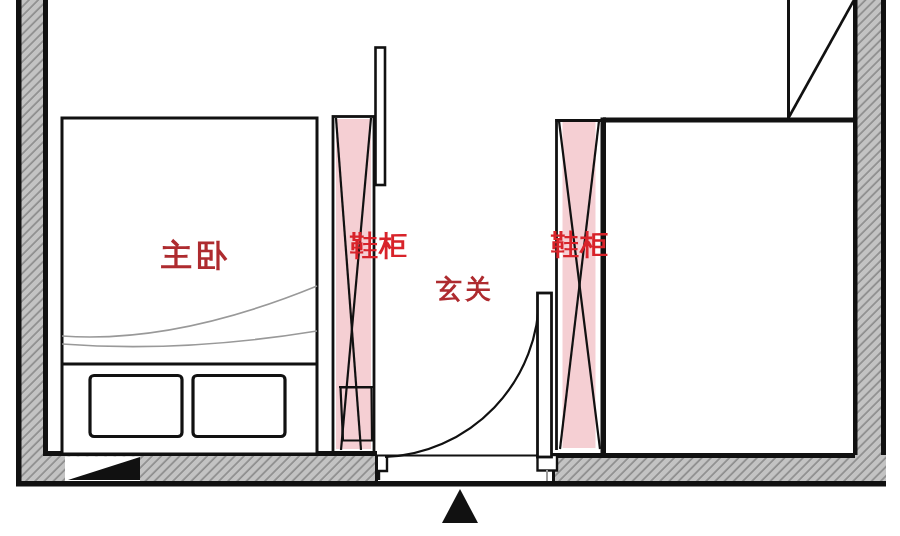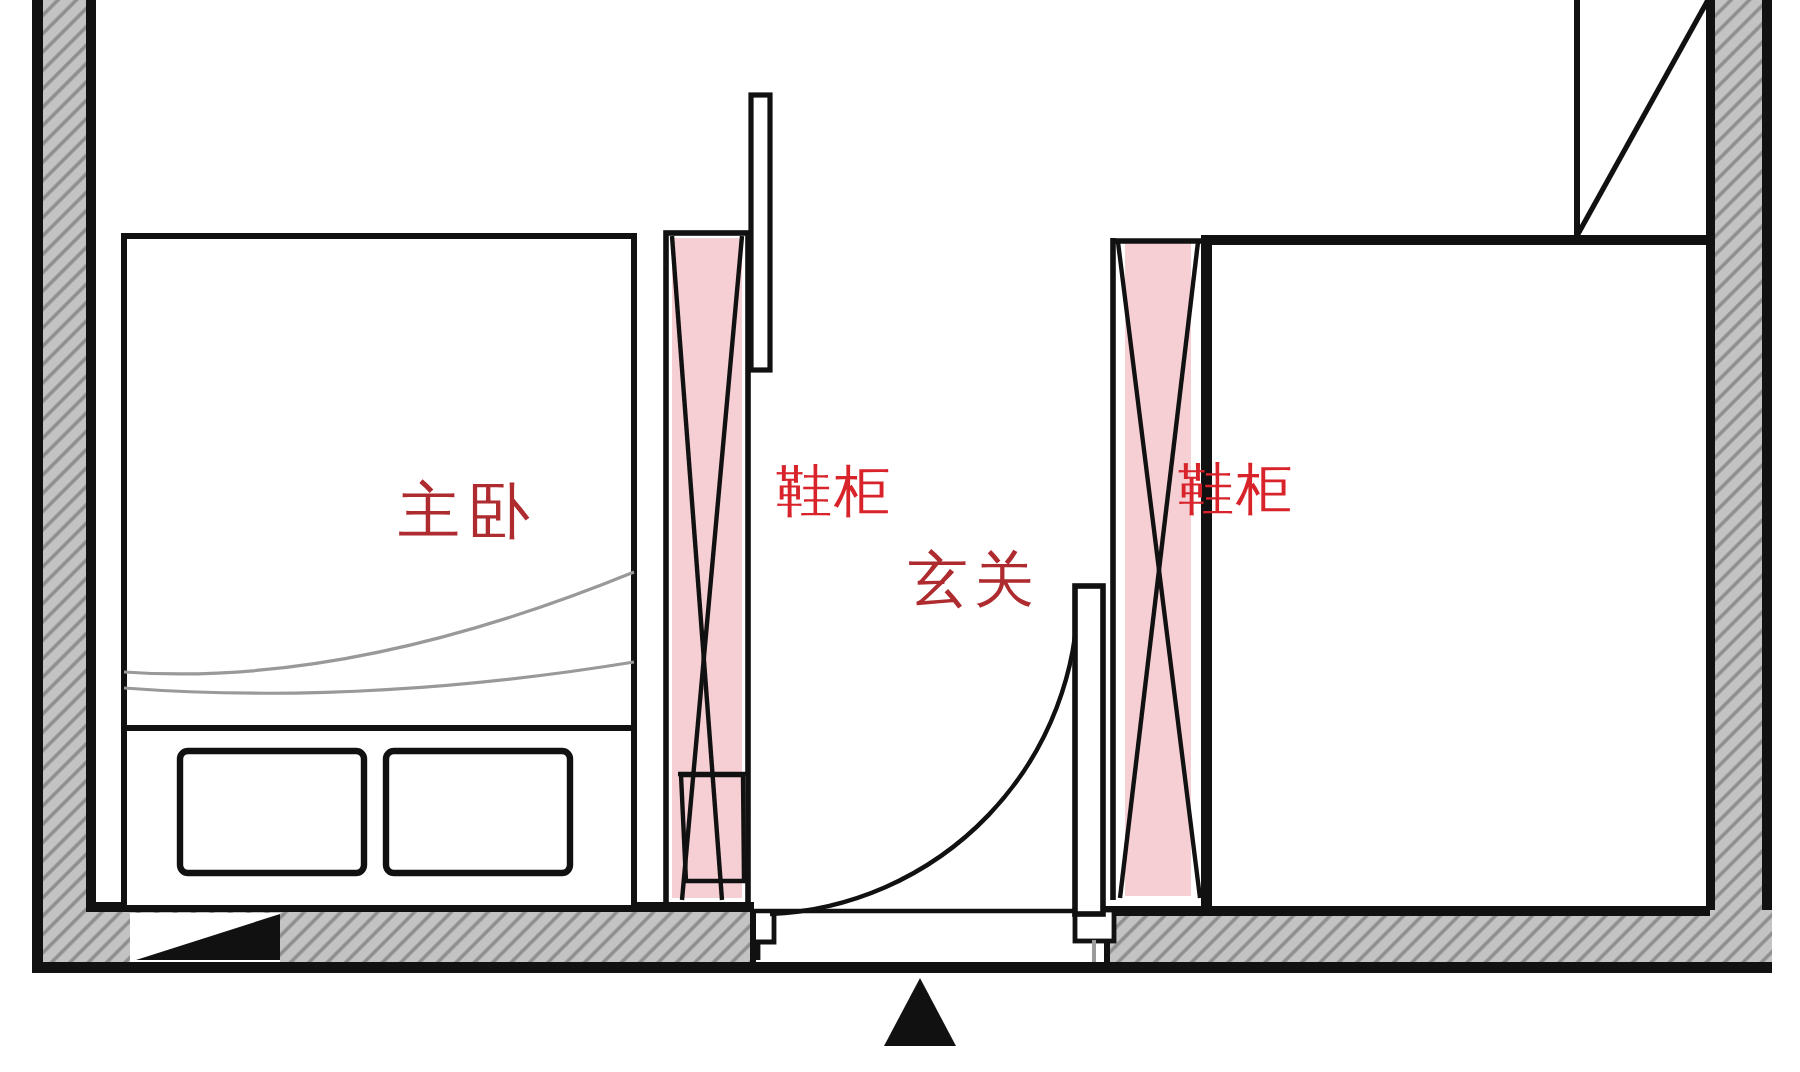--- a/index.html
+++ b/index.html
@@ -11,27 +11,27 @@
   
   .ln{stroke:var(--line-black,#111111);}
   .blackfill{fill:var(--line-black,#111111);}
   .whitefill{fill:#ffffff;}
   .cab-pink{fill:var(--cabinet-highlight-pink,#f5cfd3);}
   .hatch-base{fill:var(--wall-fill-gray,#c3c3c3);}
   .hatch-stroke{stroke:var(--wall-hatch-gray,#8d8d8d);}
   .soft{stroke:#999999;}
   .gray-ln{stroke:#9b9b9b;}
   .plan-label{
-    position:absolute;font-weight:normal;white-space:nowrap;line-height:1;
-    -webkit-user-select:none;user-select:none;margin-left:38px;
+    position:absolute;font-weight:bold;white-space:nowrap;line-height:1;
+    -webkit-user-select:none;user-select:none;
   }
   .label-master  {left:161px;top:240px;font-size:31px;letter-spacing:4px;color:var(--room-label-red,#ae2b2f);}
   .label-cab-left{left:350px;top:232px;font-size:28px;letter-spacing:1px;color:var(--cabinet-label-red,#d8232a);}
   .label-cab-right{left:551px;top:231px;font-size:28px;letter-spacing:1px;color:var(--cabinet-label-red,#d8232a);}
-  .label-entry   {left:416px;top:276px;font-size:30px;letter-spacing:3px;color:var(--room-label-red,#ae2b2f);}
+  .label-entry   {left:436px;top:276px;font-size:26px;letter-spacing:3px;color:var(--room-label-red,#ae2b2f);}
 </style>
 </head>
 <body>
 
 <div class="stage">
 
   <svg class="plan-svg" width="900" height="536" viewBox="0 0 900 536">
     <defs>
       <pattern id="hatch" width="6.5" height="6.5" patternUnits="userSpaceOnUse" patternTransform="rotate(45)">
         <rect class="hatch-base" x="0" y="0" width="6.5" height="6.5"></rect>

